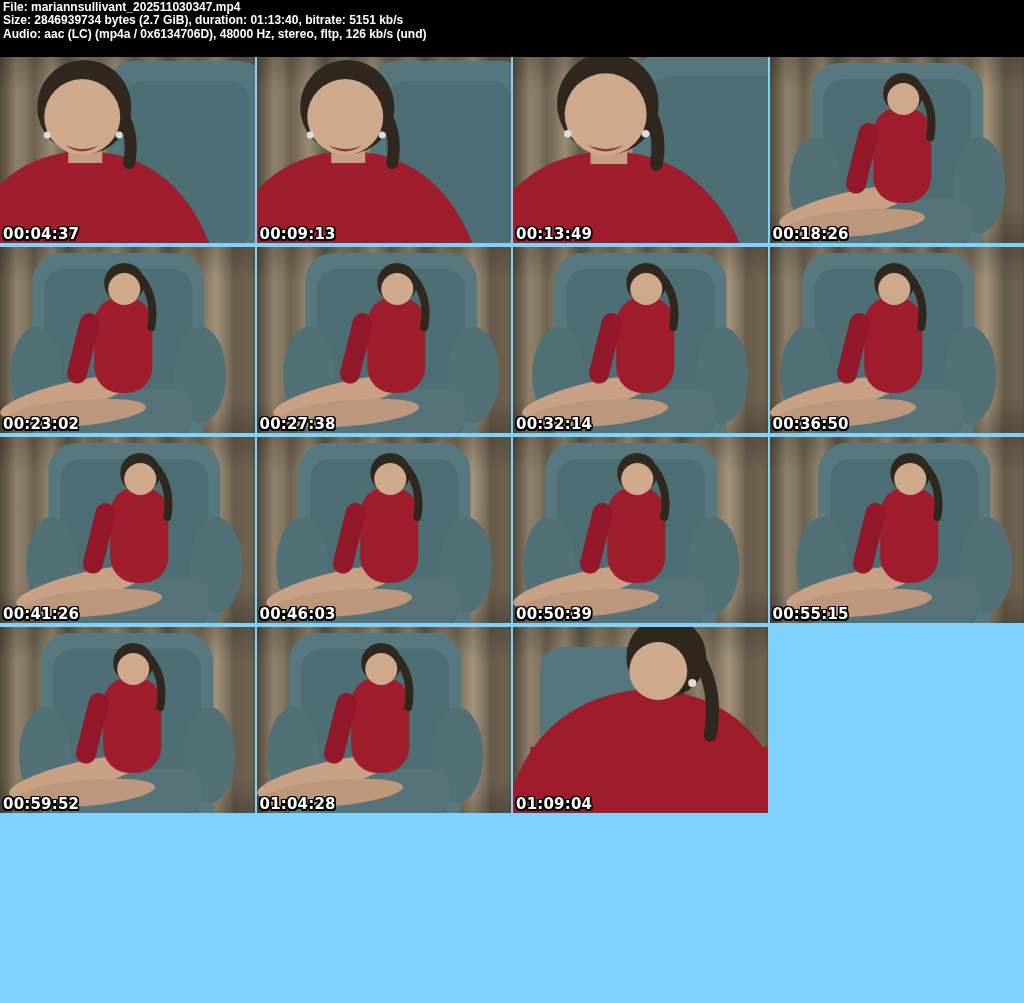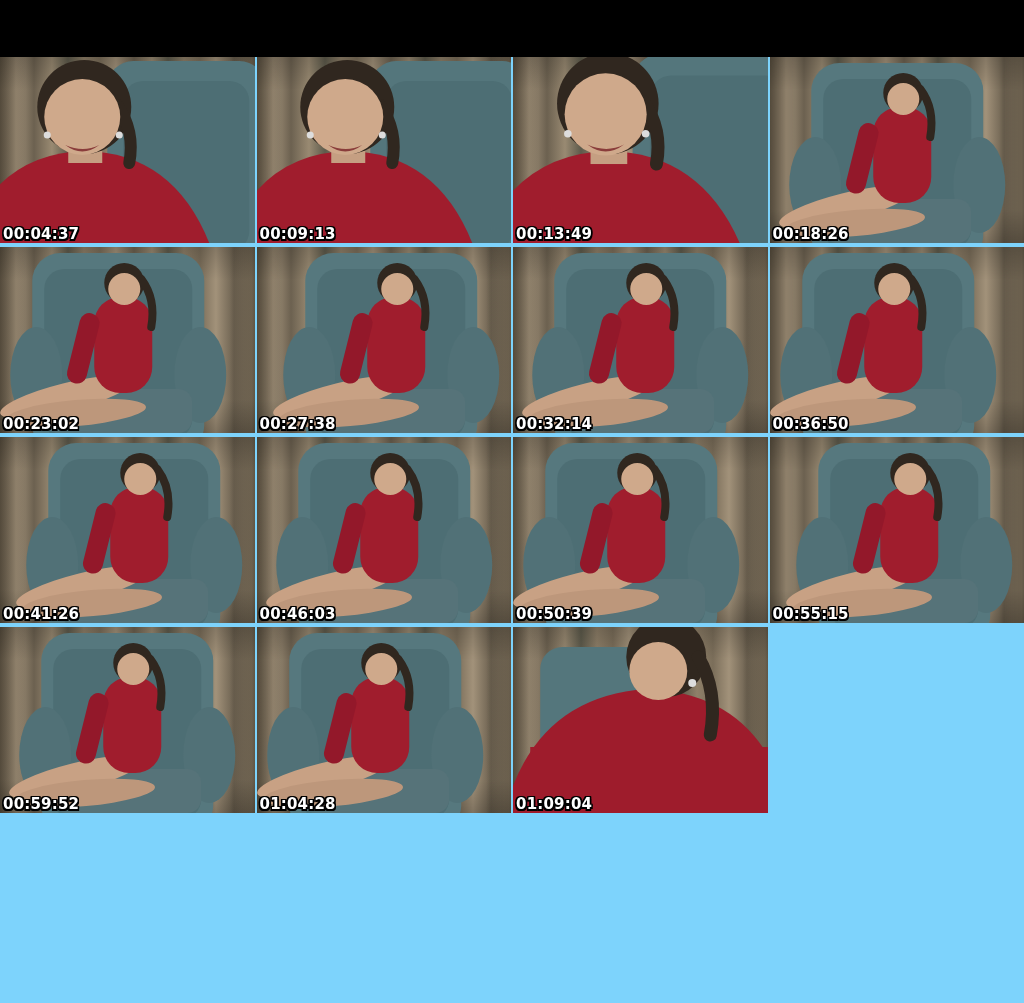--- a/index.html
+++ b/index.html
@@ -56,20 +56,23 @@
       0 -1.5px 0 #000, 0 1.5px 0 #000,
       -1.5px 0 0 #000, 1.5px 0 0 #000;
   }
 </style>
 </head>
 <body>
 
 <div class="sheet">
 
   <div class="header">
+    <div class="line">File: mariannsullivant_202511030347.mp4</div>
+    <div class="line">Size: 2846939734 bytes (2.7 GiB), duration: 01:13:40, bitrate: 5151 kb/s</div>
+    <div class="line">Audio: aac (LC) (mp4a / 0x6134706D), 48000 Hz, stereo, fltp, 126 kb/s (und)</div>
   </div>
 
   <div class="grid">
     <div class="cell s-face">
       <svg class="scene" viewBox="0 0 340 186" preserveAspectRatio="xMidYMid slice" aria-hidden="true">
 
         <g class="g-wide">
           <rect x="84" y="6" width="172" height="200" rx="28" fill="#56787e"></rect>
           <rect x="96" y="22" width="148" height="170" rx="20" fill="#4d6e74"></rect>
           <ellipse cx="88" cy="128" rx="26" ry="48" fill="#517177"></ellipse>

